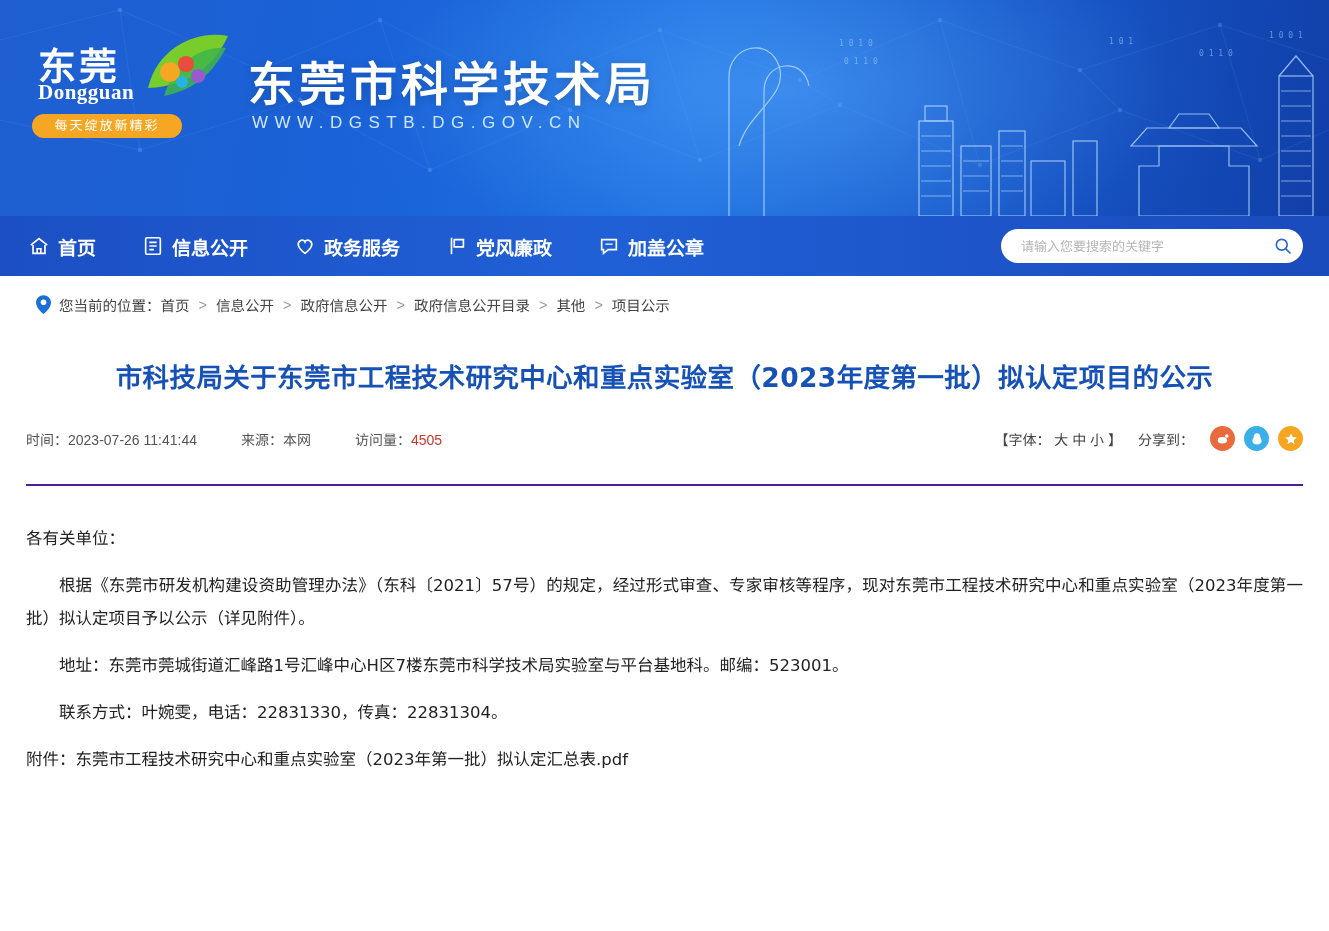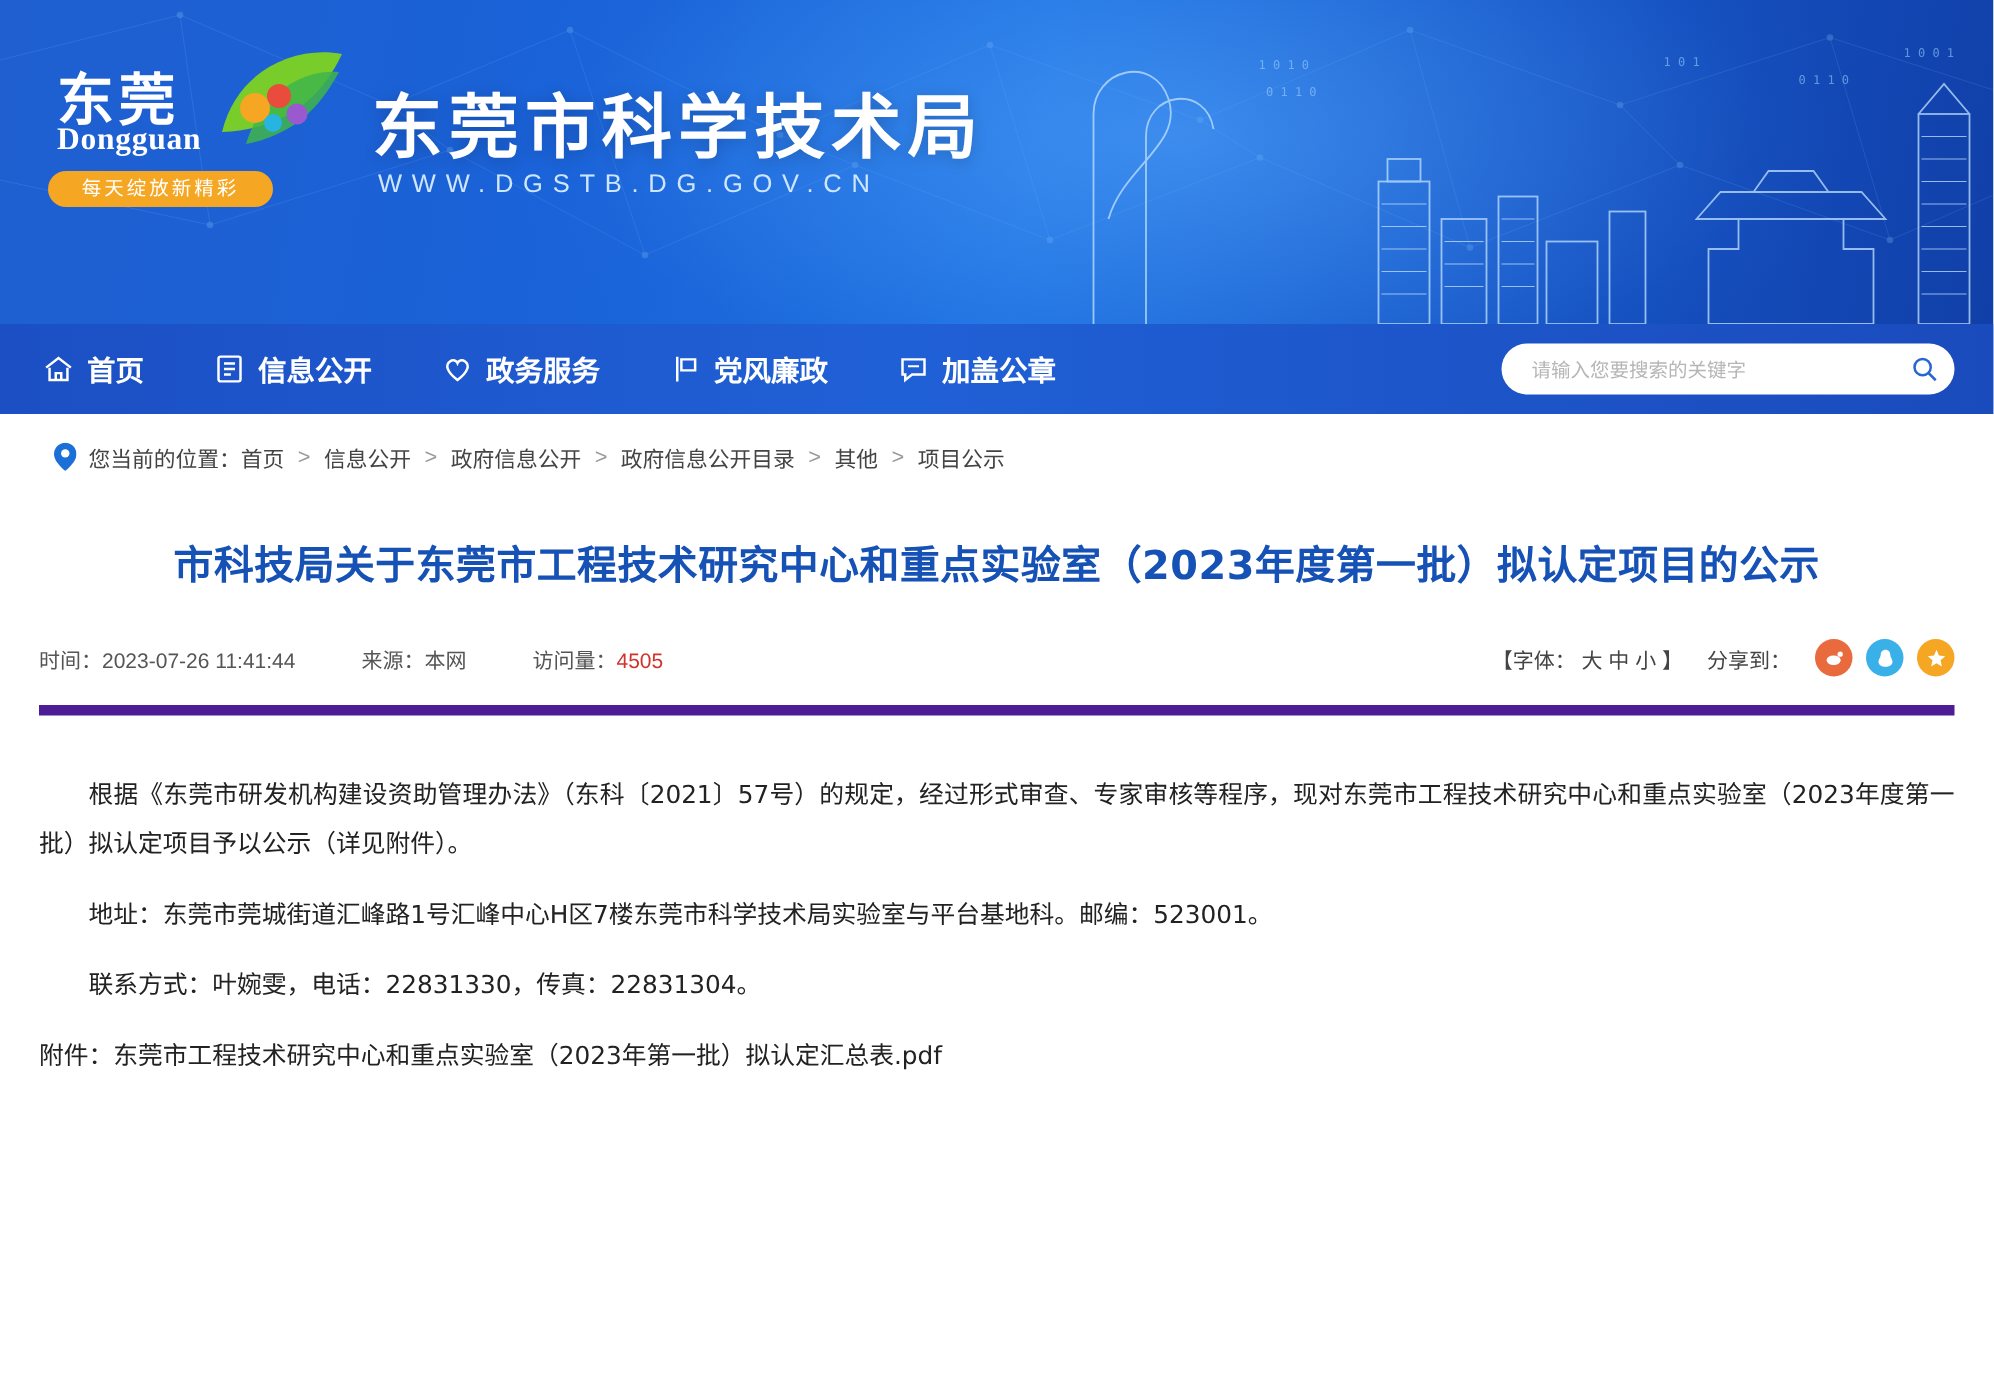--- a/index.html
+++ b/index.html
@@ -159,22 +159,22 @@
     letter-spacing: 0.4px;
     font-family: "DejaVu Sans", sans-serif;
     line-height: 1.4;
   }
   .meta {
     margin-top: 30px;
     display: flex;
     align-items: center;
     font-size: 14px;
     color: #555;
-    padding-bottom: 19px;
-    border-bottom: 7px solid #4c1d95;
+    padding-bottom: 33px;
+    border-bottom: 2px solid #4c1d95;
   }
   .meta .m-item { margin-right: 44px; }
   .meta .m-label { color: #555; }
   .meta .m-value { color: #555; }
   .meta .m-count { color: #d0342c; }
   .meta-right {
     margin-left: auto;
     display: flex; align-items: center;
     gap: 16px;
   }
@@ -401,18 +401,19 @@
         <span class="share-ic share-fav">
           <svg width="14" height="14" viewBox="0 0 24 24" fill="#fff">
               <path d="M12 2 L14.8 8.6 L22 9.3 L16.6 14 L18.2 21 L12 17.3 L5.8 21 L7.4 14 L2 9.3 L9.2 8.6 Z"></path>
             </svg>
         </span>
       </span>
     </span>
   </div>
 
   <div class="body-text">
+    <p>各有关单位：</p>
     <p class="p-indent">根据《东莞市研发机构建设资助管理办法》（东科〔2021〕57号）的规定，经过形式审查、专家审核等程序，现对东莞市工程技术研究中心和重点实验室（2023年度第一批）拟认定项目予以公示（详见附件）。</p>
     <p class="p-indent">地址：东莞市莞城街道汇峰路1号汇峰中心H区7楼东莞市科学技术局实验室与平台基地科。邮编：523001。</p>
     <p class="p-indent">联系方式：叶婉雯，电话：22831330，传真：22831304。</p>
     <p class="attach">附件：东莞市工程技术研究中心和重点实验室（2023年第一批）拟认定汇总表.pdf</p>
   </div>
 </div>
 
 </body></html>

